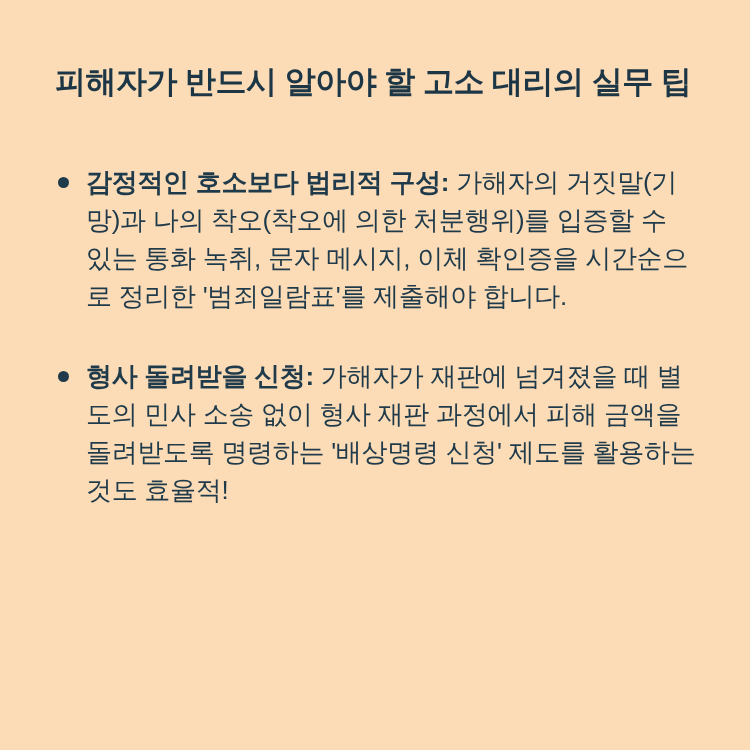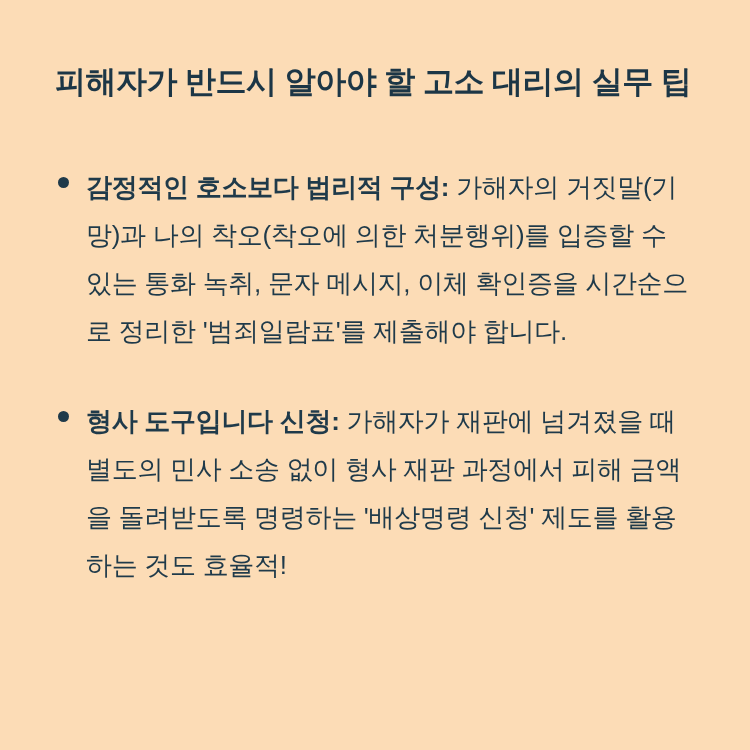--- a/index.html
+++ b/index.html
@@ -41,21 +41,21 @@
   .dot{
     flex:0 0 auto;
     width:11px;height:11px;
     border-radius:50%;
     background:var(--text);
     margin:14px 17px 0 3px;
   }
   .tip-text{
     margin:0;
     font-size:26px;
-    line-height:48px;
+    line-height:38px;
     letter-spacing:-0.3px;
     word-break:normal;
     overflow-wrap:break-word;
   }
   .tip-lead{font-weight:700;}
 </style>
 </head>
 <body>
 
 <div class="card">
@@ -63,16 +63,16 @@
 
   <ul class="tips-list">
     <li class="tip">
       <span class="dot"></span>
       <p class="tip-text"><strong class="tip-lead">감정적인 호소보다 법리적 구성:</strong> <span>가해자의 거짓말(기망)과 나의 착오(착오에 의한 처분행위)를 입증할 수 있는 통화 녹취, 문자 메시지, 이체 확인증을 시간순으로 정리한 '범죄일람표'를 제출해야 합니다.</span></p>
     </li>
 
 
     <li class="tip">
       <span class="dot"></span>
-      <p class="tip-text"><strong class="tip-lead">형사 도구입니다 신청:</strong> <span>가해자가 재판에 넘겨졌을 때 별도의 민사 소송 없이 형사 재판 과정에서 피해 금액을 돌려받도록 명령하는 '배상명령 신청' 제도를 활용하는 것도 효율적!</span></p>
+      <p class="tip-text"><strong class="tip-lead">형사 돌려받을 신청:</strong> <span>가해자가 재판에 넘겨졌을 때 별도의 민사 소송 없이 형사 재판 과정에서 피해 금액을 돌려받도록 명령하는 '배상명령 신청' 제도를 활용하는 것도 효율적!</span></p>
     </li>
   </ul>
 </div>
 
 </body></html>

